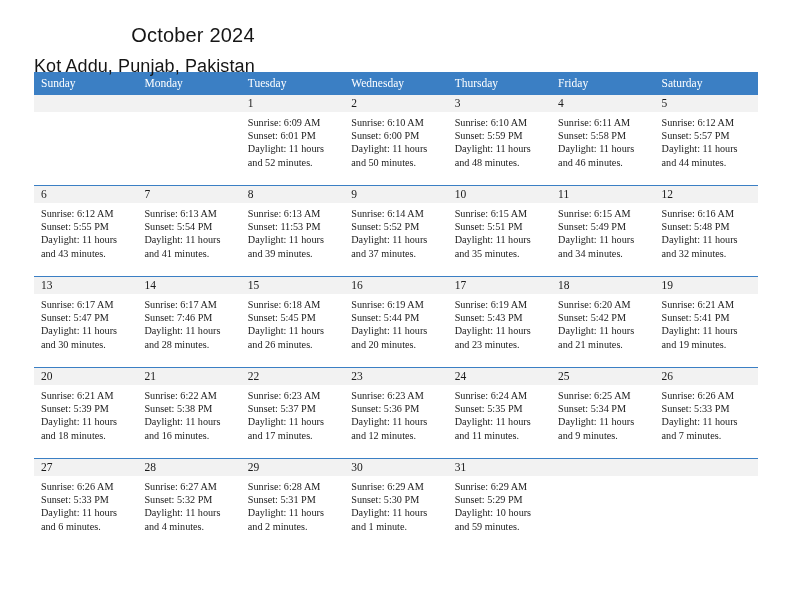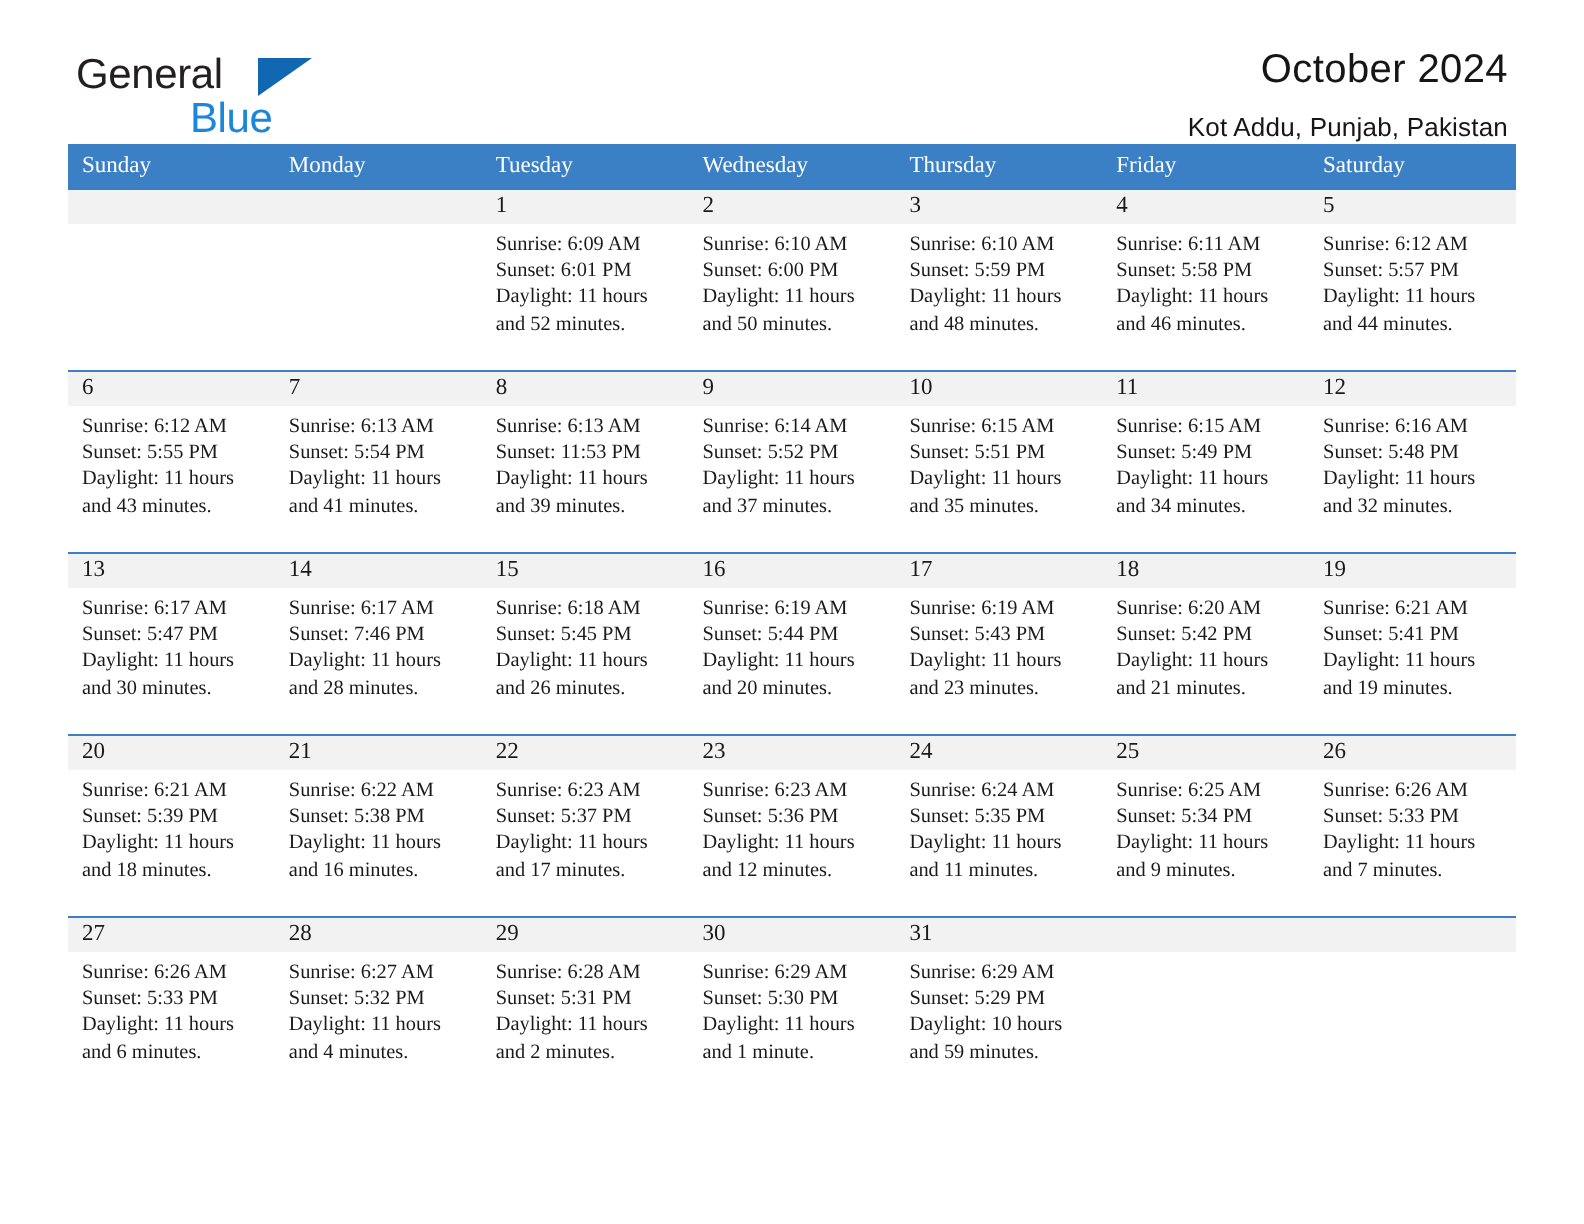--- a/index.html
+++ b/index.html
@@ -69,21 +69,21 @@
   }
   .cal-title {
     font-size: 20px;
     font-weight: normal;
     color: #161616;
     line-height: 1.1;
     margin: 0;
     letter-spacing: 0.2px;
   }
   .cal-subtitle {
-    font-size: 13px;
+    font-size: 18px;
     color: #161616;
     margin-top: 10px;
     letter-spacing: 0.1px;
   }
 
   
   .calendar {
     width: 724px;
     border-collapse: collapse;
     table-layout: fixed;
@@ -134,25 +134,20 @@
   }
   .details div { white-space: nowrap; }
 </style>
 </head>
 <body>
 
 <div class="page">
 
   <div class="header">
 
-    <div class="brand">
-      <span class="brand-general">General</span>
-      <span class="brand-tri"></span>
-      <span class="brand-blue">Blue</span>
-    </div>
 
     <div class="title-block">
       <h1 class="cal-title">October 2024</h1>
       <div class="cal-subtitle">Kot Addu, Punjab, Pakistan</div>
     </div>
 
   </div>
 
   <table class="calendar">
     <thead>

